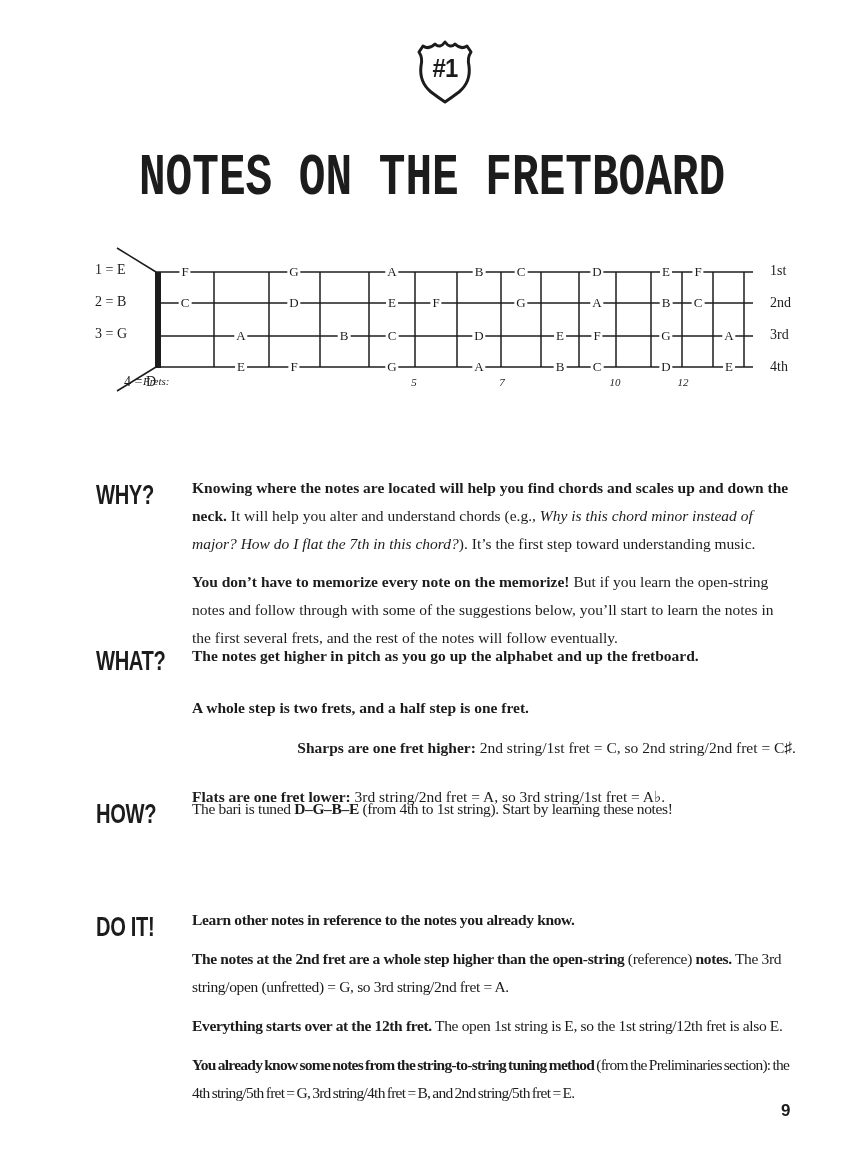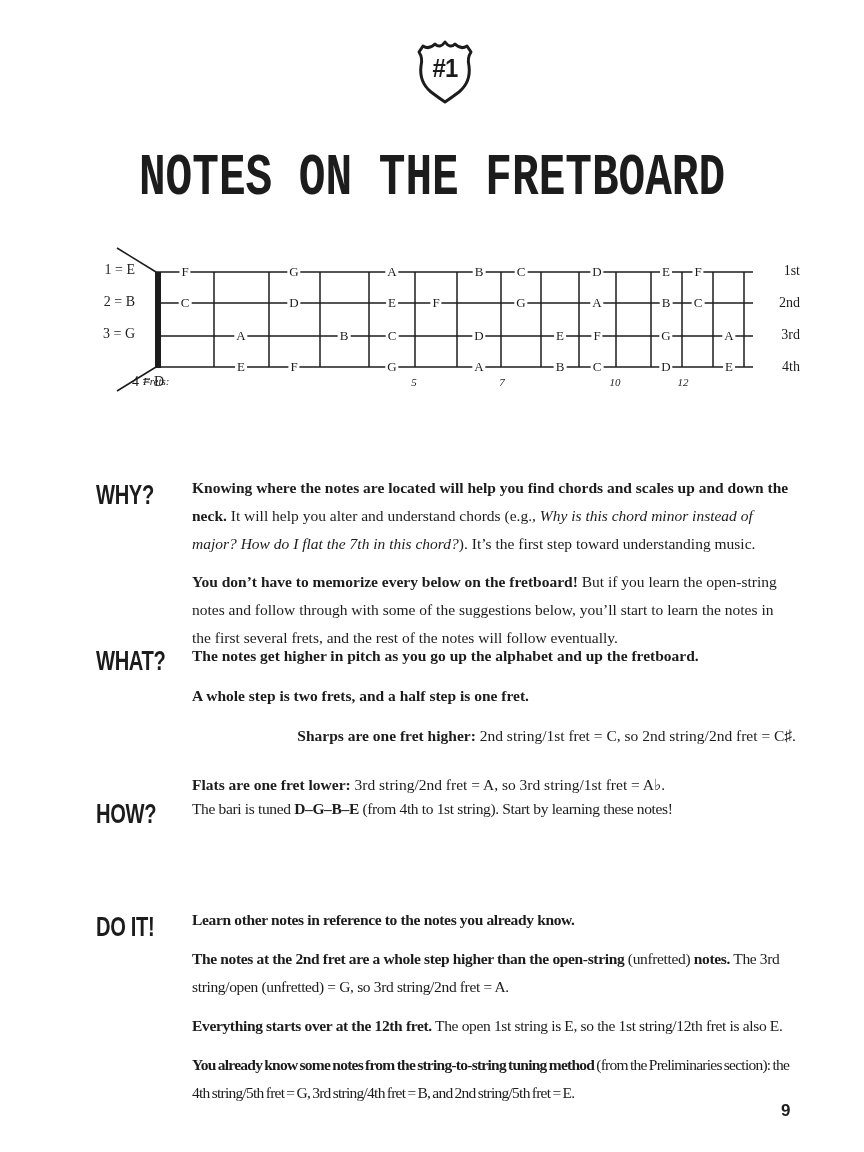--- a/index.html
+++ b/index.html
@@ -14,21 +14,21 @@
     letter-spacing: -1px; color: #1c1c1c; transform: scaleX(0.92);
   }
 
   .title {
     position: absolute; left: 0; top: 146px; width: 864px; text-align: center;
     font-family: Liberation Mono, monospace; font-weight: bold;
     font-size: 60px; line-height: 64px; color: #1c1c1c; letter-spacing: 0px;
   }
   .title span { display: inline-block; transform: scaleX(0.74); transform-origin: center; white-space: nowrap; }
 
-  .fretboard { position: absolute; left: 0; top: 240px; width: 864px; height: 160px; text-align: right; }
+  .fretboard { position: absolute; left: 0; top: 240px; width: 864px; height: 160px; }
   .fretboard svg { position: absolute; left: 0; top: 0; }
 
   .str-label, .str-ord, .note, .fret-num, .frets-label {
     position: absolute; font-family: "Liberation Serif", serif; color: #1c1c1c; white-space: nowrap;
   }
   .str-label { font-size: 14px; left: 95px; width: 40px; }
   .str-ord { font-size: 14px; left: 770px; width: 30px; }
   .note { font-size: 13px; background: #fff; padding: 0 2px; transform: translateX(-50%); line-height: 14px; }
   .fret-num { font-size: 11px; font-style: italic; transform: translateX(-50%); }
   .frets-label { font-size: 11px; font-style: italic; left: 143px; top: 135px; }
@@ -150,45 +150,45 @@
     <div class="fret-num" style="left:414px;top:136px;">5</div>
     <div class="fret-num" style="left:502px;top:136px;">7</div>
     <div class="fret-num" style="left:615px;top:136px;">10</div>
     <div class="fret-num" style="left:683px;top:136px;">12</div>
   </div>
 
   <div class="section" style="top:474px;">
     <div class="section-head" style="top:6px;">WHY?</div>
     <div class="section-body">
       <p class="para"><b>Knowing where the notes are located will help you find chords and scales up and down the neck.</b><span> It will help you alter and understand chords (e.g., </span><i>Why is this chord minor instead of major? How do I flat the 7th in this chord?</i><span>). It’s the first step toward understanding music.</span></p>
-      <p class="para"><b>You don’t have to memorize every below on the fretboard!</b><span> But if you learn the open-string notes and follow through with some of the suggestions below, you’ll start to learn the notes in the first several frets, and the rest of the notes will follow eventually.</span></p>
+      <p class="para"><b>You don’t have to memorize every note on the memorize!</b><span> But if you learn the open-string notes and follow through with some of the suggestions below, you’ll start to learn the notes in the first several frets, and the rest of the notes will follow eventually.</span></p>
     </div>
   </div>
 
   <div class="section" style="top:642px;">
     <div class="section-head" style="top:4px;">WHAT?</div>
     <div class="section-body">
-      <p class="para" style="margin-bottom:12px;"><b>The notes get higher in pitch as you go up the alphabet and up the fretboard.</b></p>
+      <p class="para" style="margin-bottom:24px;"><b>The notes get higher in pitch as you go up the alphabet and up the fretboard.</b></p>
       <p class="para" style="margin-bottom:12px;"><b>A whole step is two frets, and a half step is one fret.</b></p>
       <p class="para" style="margin-bottom:21px;text-align:right;"><b>Sharps are one fret higher:</b><span> 2nd string/1st fret = C, so 2nd string/2nd fret = C♯.</span></p>
       <p class="para"><b>Flats are one fret lower:</b><span> 3rd string/2nd fret = A, so 3rd string/1st fret = A♭.</span></p>
     </div>
   </div>
 
   <div class="section" style="top:795px;">
     <div class="section-head" style="top:4px;">HOW?</div>
     <div class="section-body">
       <p class="para condensed" style="margin-bottom:11px;"><span>The bari is tuned </span><b>D–G–B–E</b><span> (from 4th to 1st string). Start by learning these notes!</span></p>
     </div>
   </div>
 
   <div class="section" style="top:906px;">
     <div class="section-head" style="top:6px;">DO IT!</div>
     <div class="section-body">
       <p class="para condensed" style="margin-bottom:11px;"><b>Learn other notes in reference to the notes you already know.</b></p>
-      <p class="para condensed" style="margin-bottom:11px;"><b>The notes at the 2nd fret are a whole step higher than the open-string</b><span> (unfretted) </span><b>notes.</b><span> The 3rd string/open (unfretted) = G, so 3rd string/2nd fret = A.</span></p>
+      <p class="para condensed" style="margin-bottom:11px;"><b>The notes at the 2nd fret are a whole step higher than the open-string</b><span> (reference) </span><b>notes.</b><span> The 3rd string/open (unfretted) = G, so 3rd string/2nd fret = A.</span></p>
       <p class="para condensed" style="margin-bottom:11px;"><b>Everything starts over at the 12th fret.</b><span> The open 1st string is E, so the 1st string/12th fret is also E.</span></p>
       <p class="para tight"><b>You already know some notes from the string-to-string tuning method</b><span> (from the Preliminaries section): the 4th string/5th fret = G, 3rd string/4th fret = B, and 2nd string/5th fret = E.</span></p>
     </div>
   </div>
 
   <div class="page-num">9</div>
 </div>
 
 </body></html>

